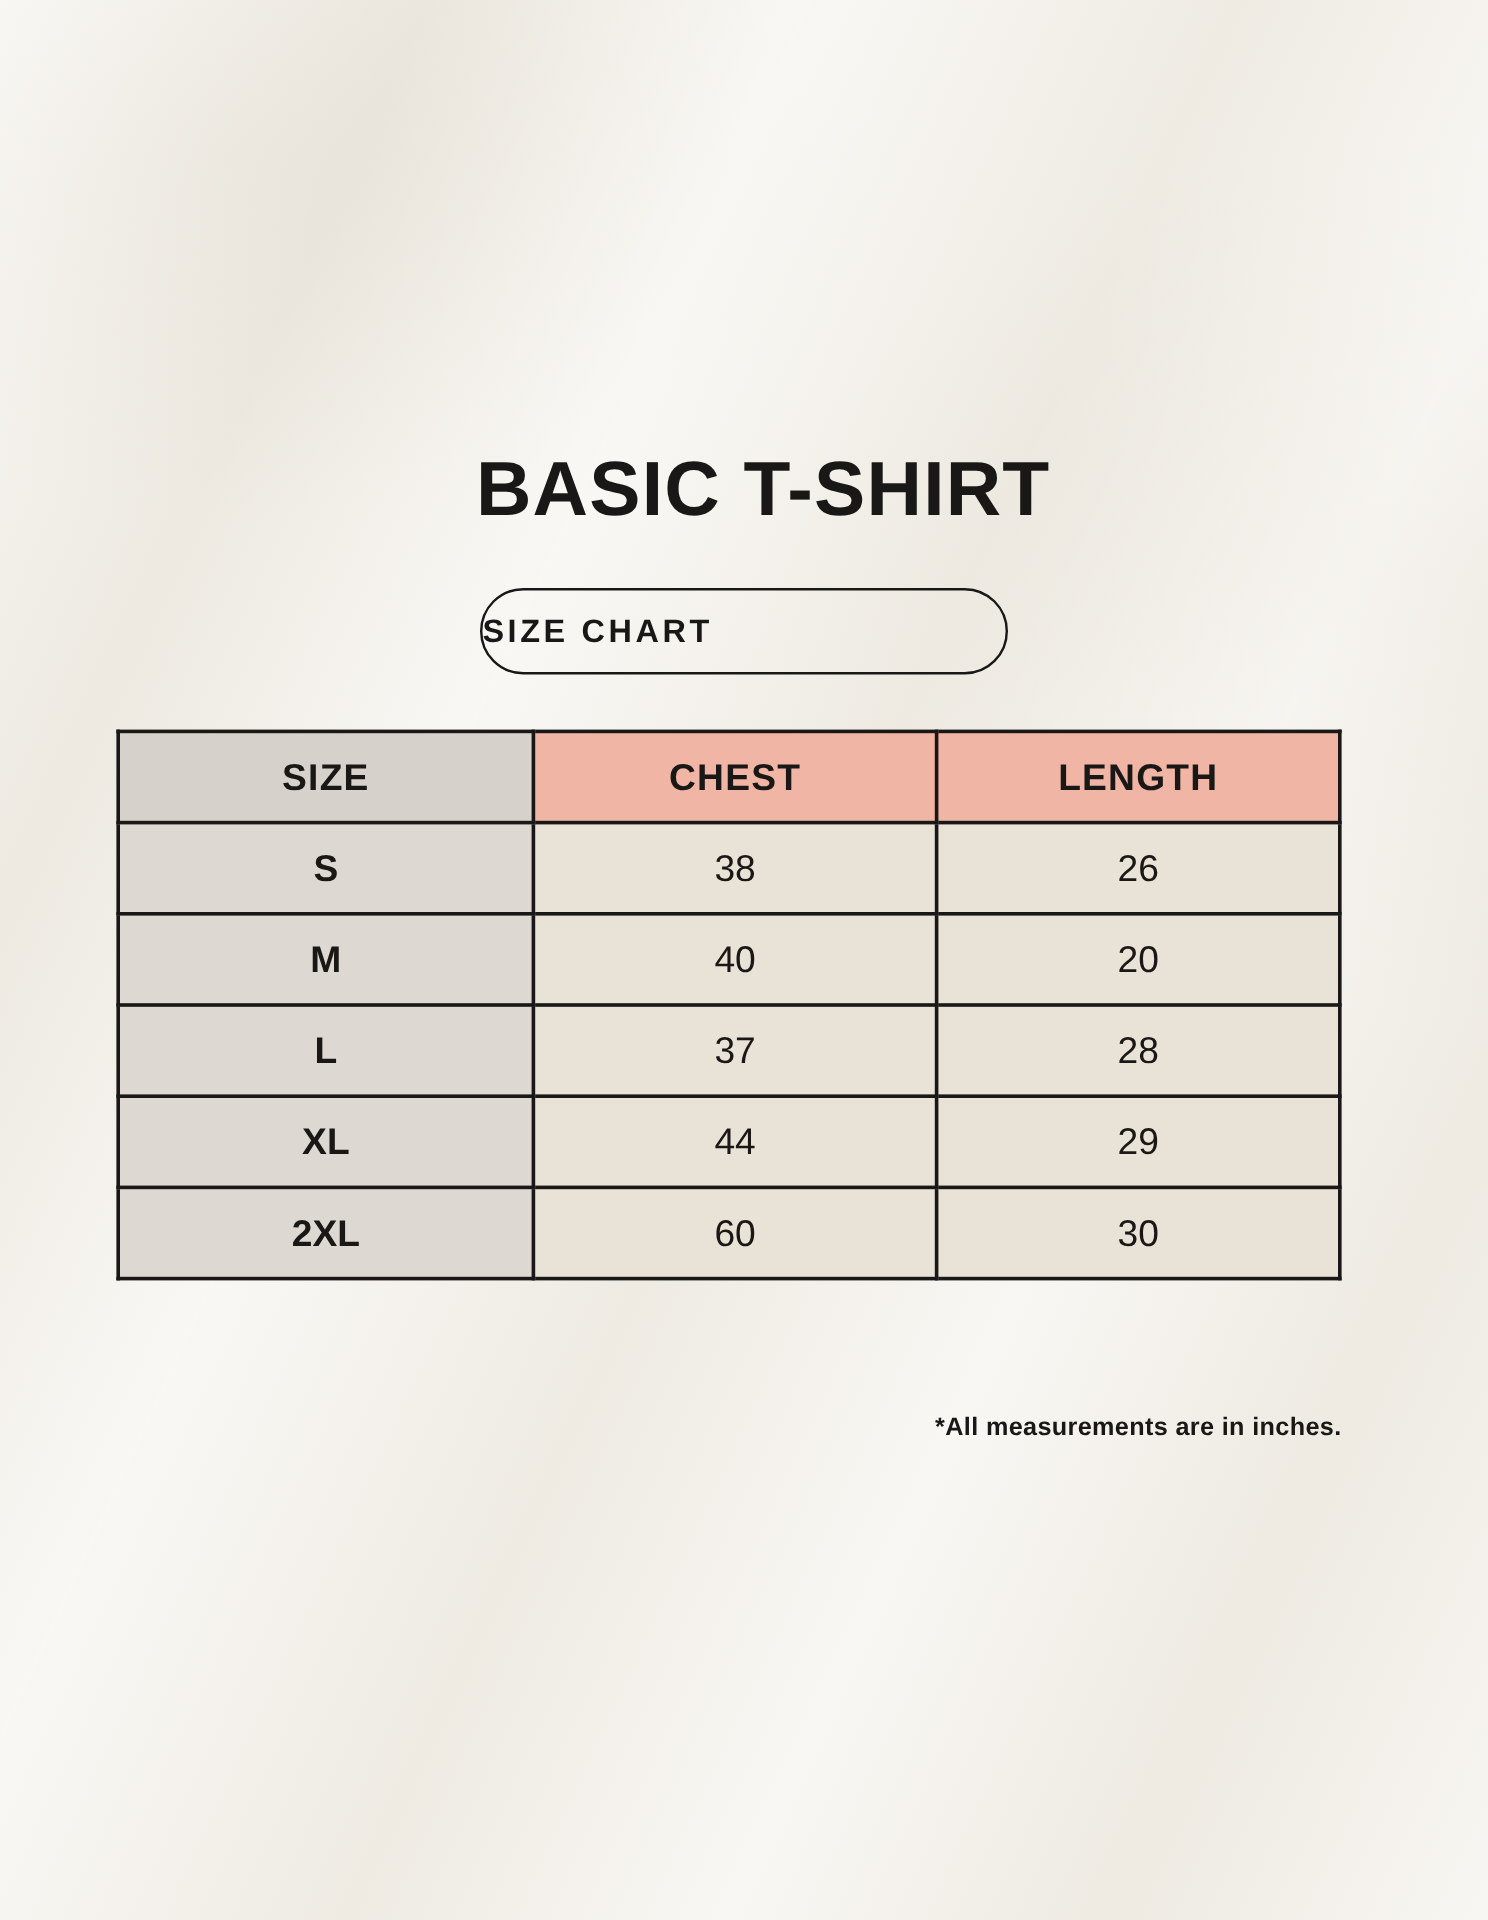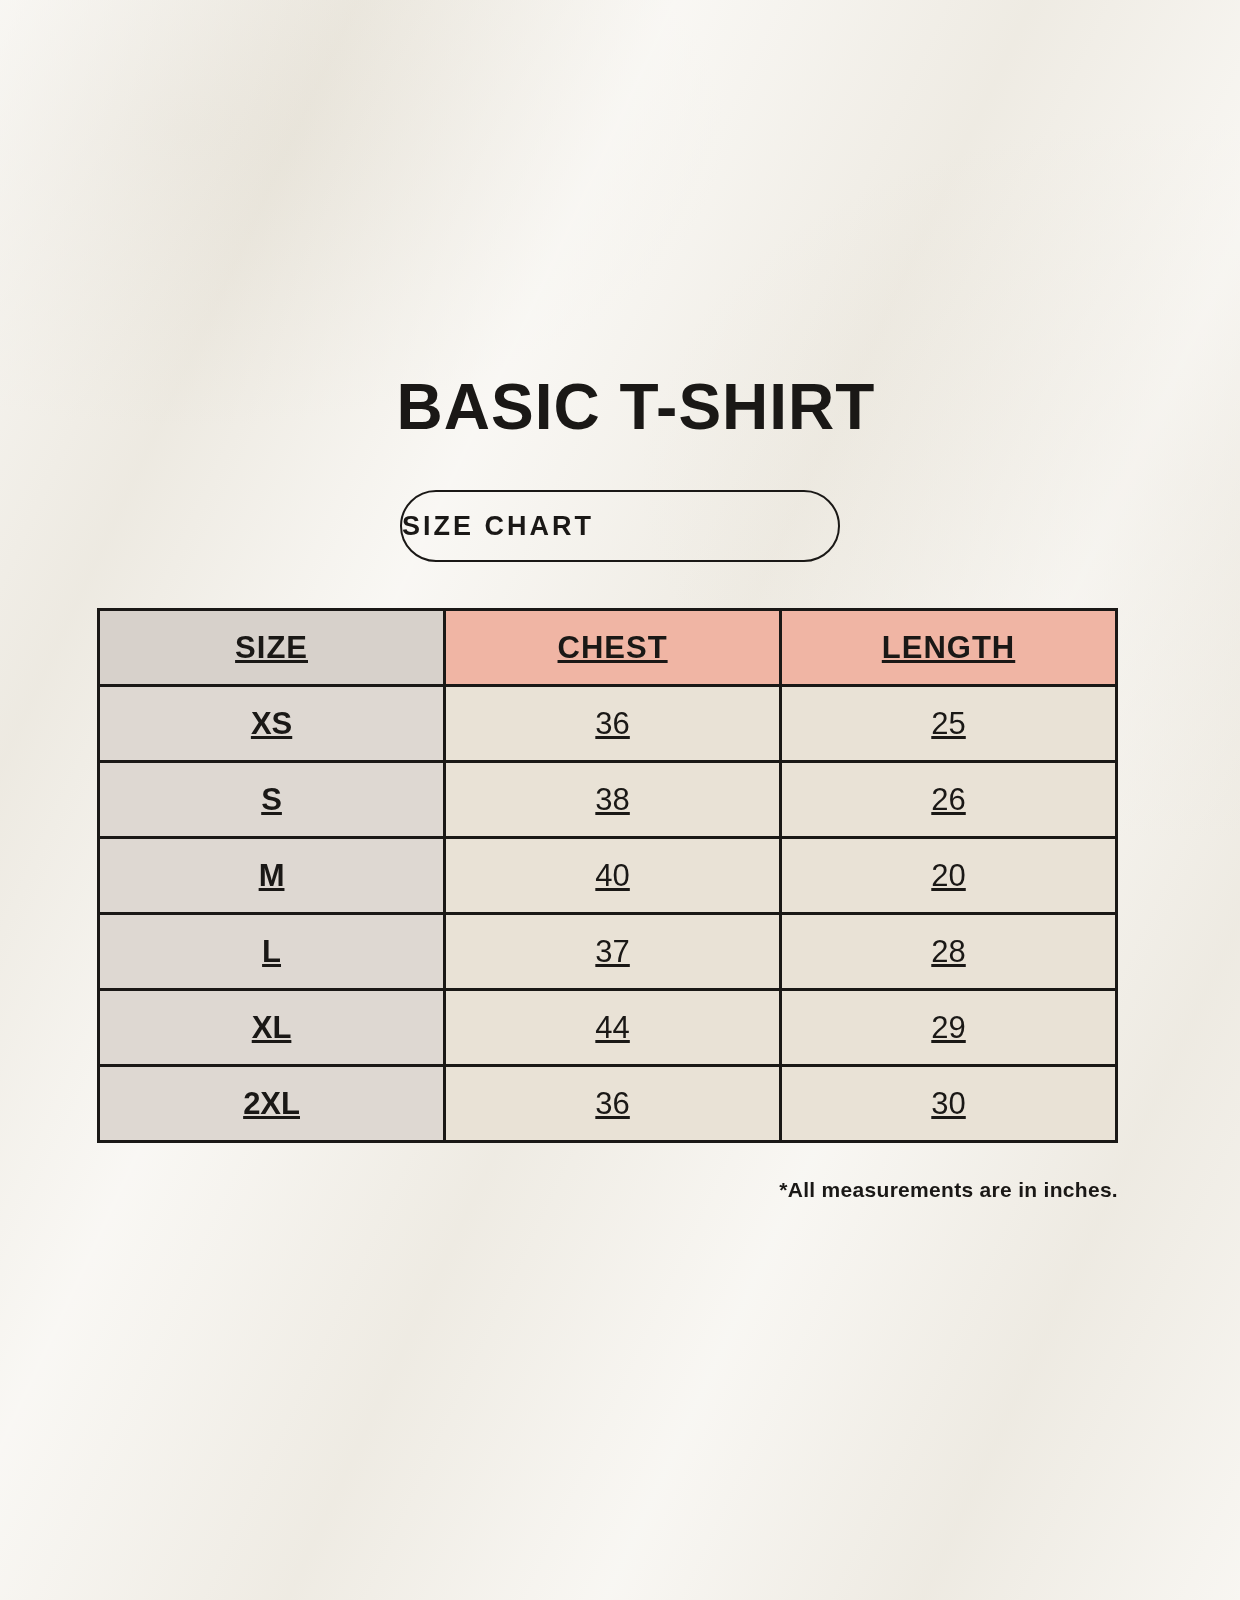--- a/index.html
+++ b/index.html
@@ -55,21 +55,20 @@
     font-size:27px;font-weight:bold;letter-spacing:3px;
     background:transparent;
     color:var(--text);
   }
   table.size-table{
     position:absolute;
     top:608px;left:97px;
     width:1021px;
     border-collapse:collapse;
     table-layout:fixed;
-    text-decoration:underline;
   }
   .size-table col.c-size{width:34%;}
   .size-table col.c-chest{width:33%;}
   .size-table col.c-length{width:33%;}
   .size-table th,.size-table td{
     border:3px solid var(--cell-border);
     height:76px;
     text-align:center;
     vertical-align:middle;
     font-size:31px;
@@ -111,25 +110,20 @@
   </colgroup>
   <thead>
     <tr>
       <th class="h-size">SIZE</th>
       <th class="h-accent">CHEST</th>
       <th class="h-accent">LENGTH</th>
     </tr>
   </thead>
   <tbody>
     <tr>
-      <td class="cell-size">XS</td>
-      <td class="cell-val">36</td>
-      <td class="cell-val">25</td>
-    </tr>
-    <tr>
       <td class="cell-size">S</td>
       <td class="cell-val">38</td>
       <td class="cell-val">26</td>
     </tr>
     <tr>
       <td class="cell-size">M</td>
       <td class="cell-val">40</td>
       <td class="cell-val">20</td>
     </tr>
     <tr>
@@ -137,19 +131,19 @@
       <td class="cell-val">37</td>
       <td class="cell-val">28</td>
     </tr>
     <tr>
       <td class="cell-size">XL</td>
       <td class="cell-val">44</td>
       <td class="cell-val">29</td>
     </tr>
     <tr>
       <td class="cell-size">2XL</td>
-      <td class="cell-val">36</td>
+      <td class="cell-val">60</td>
       <td class="cell-val">30</td>
     </tr>
   </tbody>
 </table>
 
 <div class="footnote">*All measurements are in inches.</div>
 
 </body></html>

